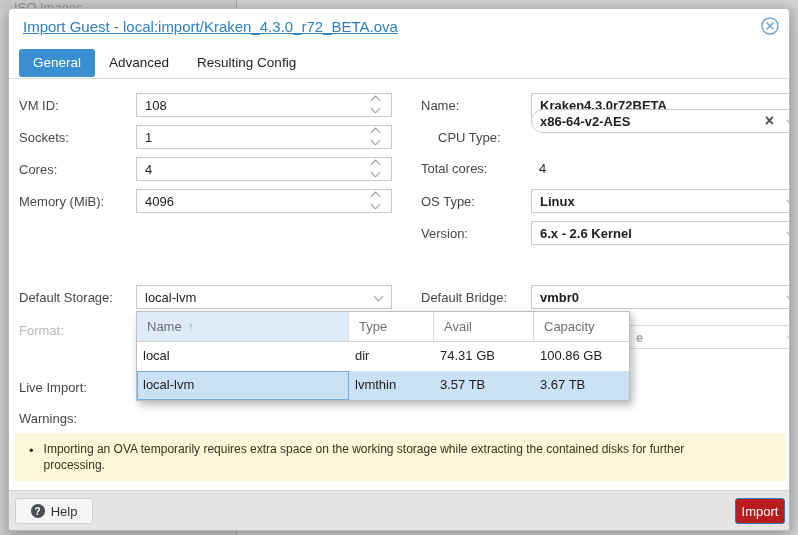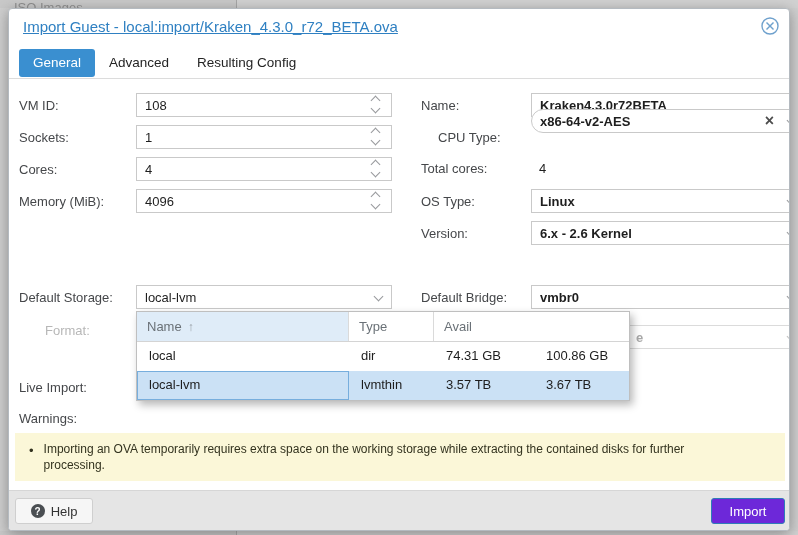--- a/index.html
+++ b/index.html
@@ -20,21 +20,21 @@
 
   .win-title { position:absolute; left:14px; top:9px; font-size:15px; color:#2f80c2; white-space:nowrap;text-decoration:underline; }
   .close-btn { position:absolute; right:9px; top:7px; width:20px; height:20px; cursor:pointer; }
 
   .tabbar { position:absolute; left:10px; top:40px; height:28px; display:flex; }
   .tab { font-size:13.5px; color:#242424; padding:6px 14px; border-radius:3px; cursor:pointer; white-space:nowrap; }
   .tab.active { background:#3a8fd0; color:#ffffff; }
   .tab-sep { position:absolute; left:0; top:69px; width:782px; height:1px; background:#dcdcdc; }
 
   .lbl { position:absolute; font-size:13px; color:#45474a; white-space:nowrap; }
-  .lbl.disabled { color:#b7b7b7;margin-left:26px; }
+  .lbl.disabled { color:#b7b7b7; }
 
   .field { position:absolute; height:24px; background:#fff; border:1px solid #c9c9c9; font-size:13px; color:#1e1e1e; }
   .field .val { position:absolute; left:8px; top:4px; white-space:nowrap; }
   .col-l { left:127px; width:256px; }
   .col-r { left:522px; width:274px;font-weight:bold; }
 
   
   .spin { position:absolute; right:7px; top:3px; width:12px; height:18px; }
   .chev { display:block; width:7px; height:7px; border-style:solid; border-color:#97999c; border-width:0; }
   .chev-up { border-top-width:1.5px; border-right-width:1.5px; transform:rotate(-45deg); margin-bottom:1px; }
@@ -46,41 +46,41 @@
 
   
   .grid { position:absolute; left:127px; top:302px; width:494px; background:#fff;
           border:1px solid #bfbfbf; box-shadow:3px 4px 8px rgba(0,0,0,0.28); z-index:5; }
   .grid-hdr { display:flex; height:30px; border-bottom:1px solid #d4d4d4; background:#fff; }
   .gh-cell { font-size:13px; color:#6a7177; padding:7px 0 4px 10px; border-right:1px solid #dadada; height:100%; }
   .gh-cell:last-child { border-right:none; }
   .gh-cell.sorted { background:#dfecf8; }
   .sort-arrow { color:#9aa2a9; margin-left:6px; font-size:12px; }
   .grid-row { display:flex; height:29px; font-size:13px; color:#1d1d1d; cursor:pointer; }
-  .g-cell { padding:6px 0 0 12px; height:100%; }
+  .g-cell { padding:6px 0 0 6px; height:100%; }
   .c0 { width:212px; } .c1 { width:85px; } .c2 { width:100px; } .c3 { width:95px; }
   .grid-row.selected { background:#cbe1f5; }
   .grid-row.selected .c0 { box-shadow:inset 0 0 0 1px #77aedd; }
 
   
   .field.obscured { border-color:#dbdbdb; color:#a9a9a9; z-index:1; }
   .field.obscured .val { left:104px; color:#a9a9a9; }
   .field.obscured .chev { border-color:#c0c0c0; }
 
   .warnbox { position:absolute; left:6px; top:424px; width:770px; min-height:47px; background:#fbf7d8;
              padding:8px 12px 8px 14px; display:flex; }
   .warn-bullet { font-size:13px; color:#33331f; margin-right:10px; line-height:20px; }
   .warn-text { font-size:12px; color:#33331f; line-height:16px; width:700px; }
 
   .footer { position:absolute; left:0; bottom:0; width:782px; height:40px; background:#e5e5e5; border-top:1px solid #d6d6d6; }
   .btn { position:absolute; top:7px; height:26px; border-radius:3px; font-size:13px; display:flex; align-items:center; justify-content:center; cursor:pointer; }
   .btn-help { left:6px; width:78px; background:#f6f6f6; border:1px solid #cfcfcf; color:#333; gap:6px; }
   .help-ico { width:14px; height:14px; border-radius:50%; background:#4a4e52; color:#fff; font-size:10px; font-weight:bold;
               display:flex; align-items:center; justify-content:center; }
-  .btn-import { right:6px; width:74px; background:#6d28d9; border:1px solid #2f7cb8; color:#fff;text-align:center; }
+  .btn-import { right:6px; width:50px; background:#b91c1c; border:1px solid #2f7cb8; color:#fff;text-align:center; }
 </style>
 </head>
 <body>
 
 <div class="bg-strip top">
   <div class="bg-left-panel">
     <span class="bg-tab-text">ISO Images</span>
   </div>
 </div>
 <div class="bg-strip bottom">
@@ -191,20 +191,21 @@
   <div class="lbl" style="left:10px; top:371px;">Live Import:</div>
   <div class="lbl" style="left:10px; top:402px;">Warnings:</div>
 
   <div class="grid">
     <div class="grid-hdr">
       <div class="gh-cell sorted c0">
         <span>Name</span><span class="sort-arrow">↑</span>
       </div>
       <div class="gh-cell c1"><span>Type</span></div>
       <div class="gh-cell c2"><span>Avail</span></div>
+      <div class="gh-cell c3"><span>Capacity</span></div>
     </div>
     <div class="grid-row">
       <div class="g-cell c0">local</div>
       <div class="g-cell c1">dir</div>
       <div class="g-cell c2">74.31 GB</div>
       <div class="g-cell c3">100.86 GB</div>
     </div>
     <div class="grid-row selected">
       <div class="g-cell c0">local-lvm</div>
       <div class="g-cell c1">lvmthin</div>

